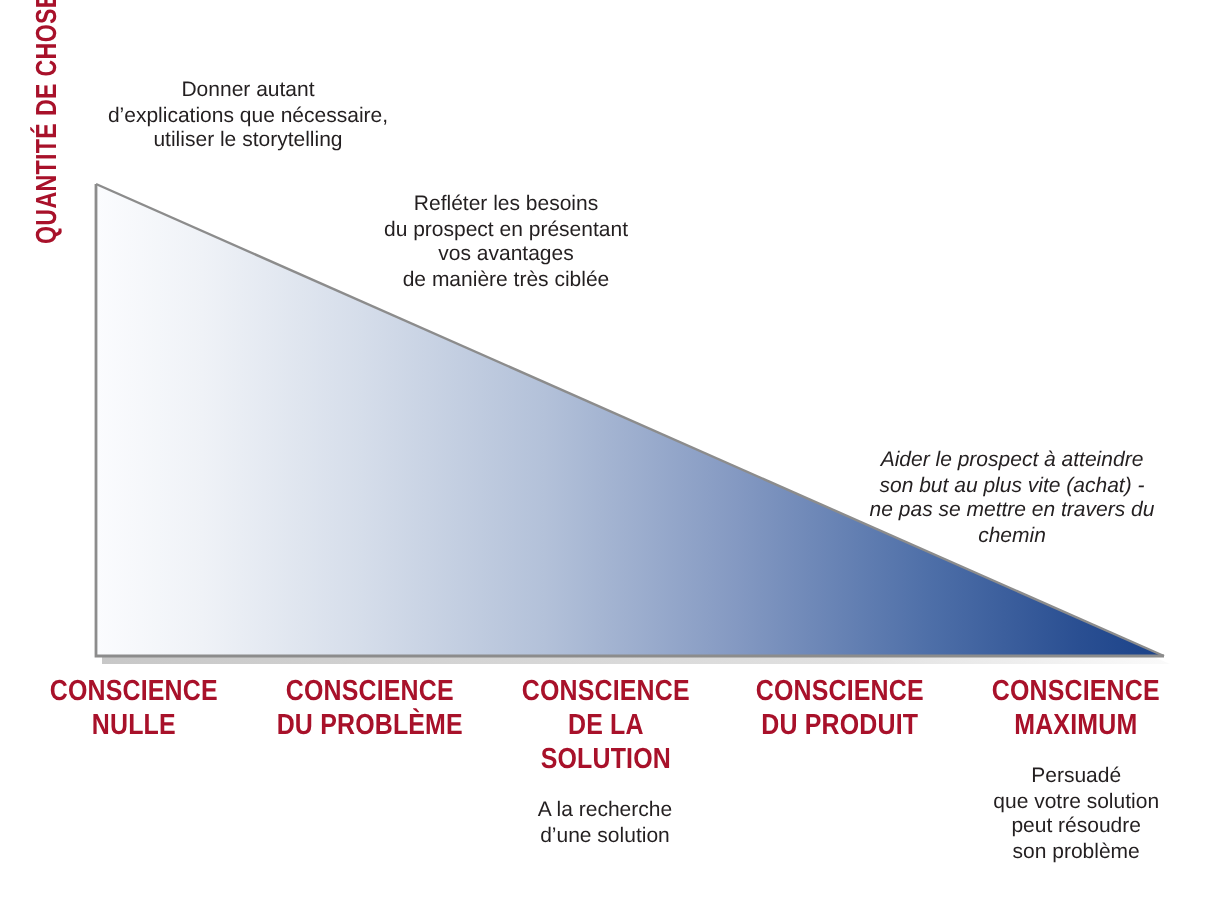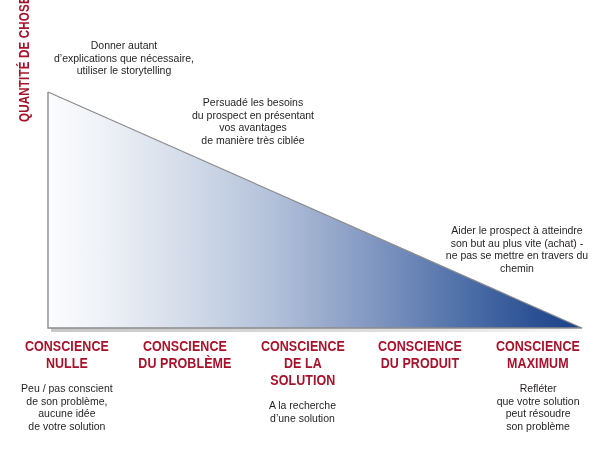--- a/index.html
+++ b/index.html
@@ -65,21 +65,21 @@
     position: absolute;
     color: #231f20;
     font-size: 10.5px;
     line-height: 12.6px;
     text-align: center;
     white-space: pre-line;
   }
   #annotation-0 { left: 36px;  top: 39px;  width: 176px; }
   #annotation-1 { left: 158px; top: 96px;  width: 190px; }
   #annotation-2 { left: 285px; top: 158px; width: 196px; }
-  #annotation-3 { left: 428px; top: 224px; width: 178px; }
+  #annotation-3 { left: 417px; top: 224px; width: 178px; font-style: italic; }
 
   
   #stages {
     position: absolute;
     left: 8px;
     top: 338px;
     width: 589px;
     height: 110px;
     display: flex;
     flex-direction: row;
@@ -141,38 +141,34 @@
       <polygon points="8,8 542,244 8,244" fill="url(#triGrad)"></polygon>
 
       <polyline points="8,8 8,244 542,244" fill="none" stroke="#8C8C8C" stroke-width="1.4"></polyline>
       <line x1="8" y1="8" x2="542" y2="244" stroke="#8C8C8C" stroke-width="1.2"></line>
     </svg>
   </div>
 
   <div class="annotation" id="annotation-0">Donner autant
 d’explications que nécessaire,
 utiliser le storytelling</div>
-  <div class="annotation" id="annotation-1">Persuadé les besoins
+  <div class="annotation" id="annotation-1">Refléter les besoins
 du prospect en présentant
 vos avantages
 de manière très ciblée</div>
   <div class="annotation" id="annotation-3">Aider le prospect à atteindre
 son but au plus vite (achat) -
 ne pas se mettre en travers du
 chemin</div>
 
   <div id="stages">
 
     <div class="stage">
       <div class="stage-title">CONSCIENCE
 NULLE</div>
-      <div class="stage-desc">Peu / pas conscient
-de son problème,
-aucune idée
-de votre solution</div>
     </div>
 
     <div class="stage">
       <div class="stage-title">CONSCIENCE
 DU PROBLÈME</div>
     </div>
 
     <div class="stage">
       <div class="stage-title">CONSCIENCE
 DE LA SOLUTION</div>
@@ -181,20 +177,20 @@
     </div>
 
     <div class="stage">
       <div class="stage-title">CONSCIENCE
 DU PRODUIT</div>
     </div>
 
     <div class="stage">
       <div class="stage-title">CONSCIENCE
 MAXIMUM</div>
-      <div class="stage-desc">Refléter
+      <div class="stage-desc">Persuadé
 que votre solution
 peut résoudre
 son problème</div>
     </div>
 
   </div>
 </div>
 
 </body></html>

